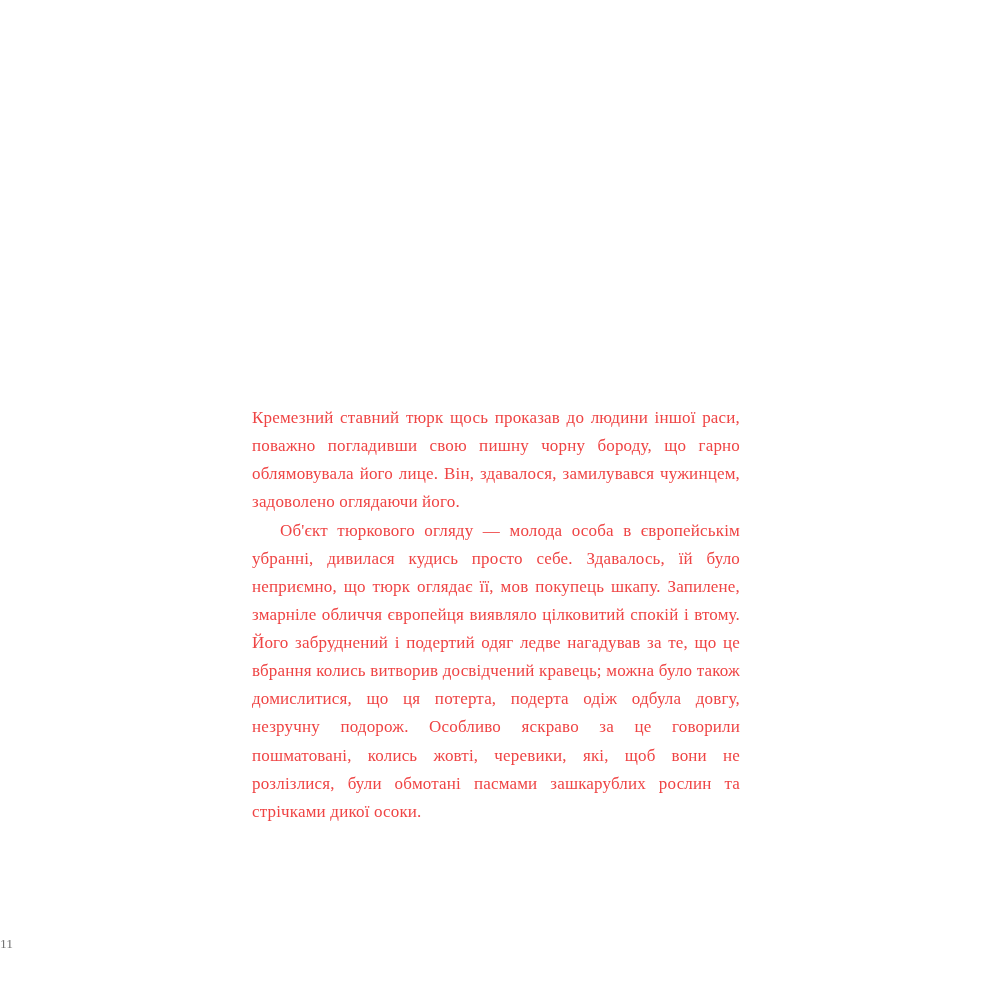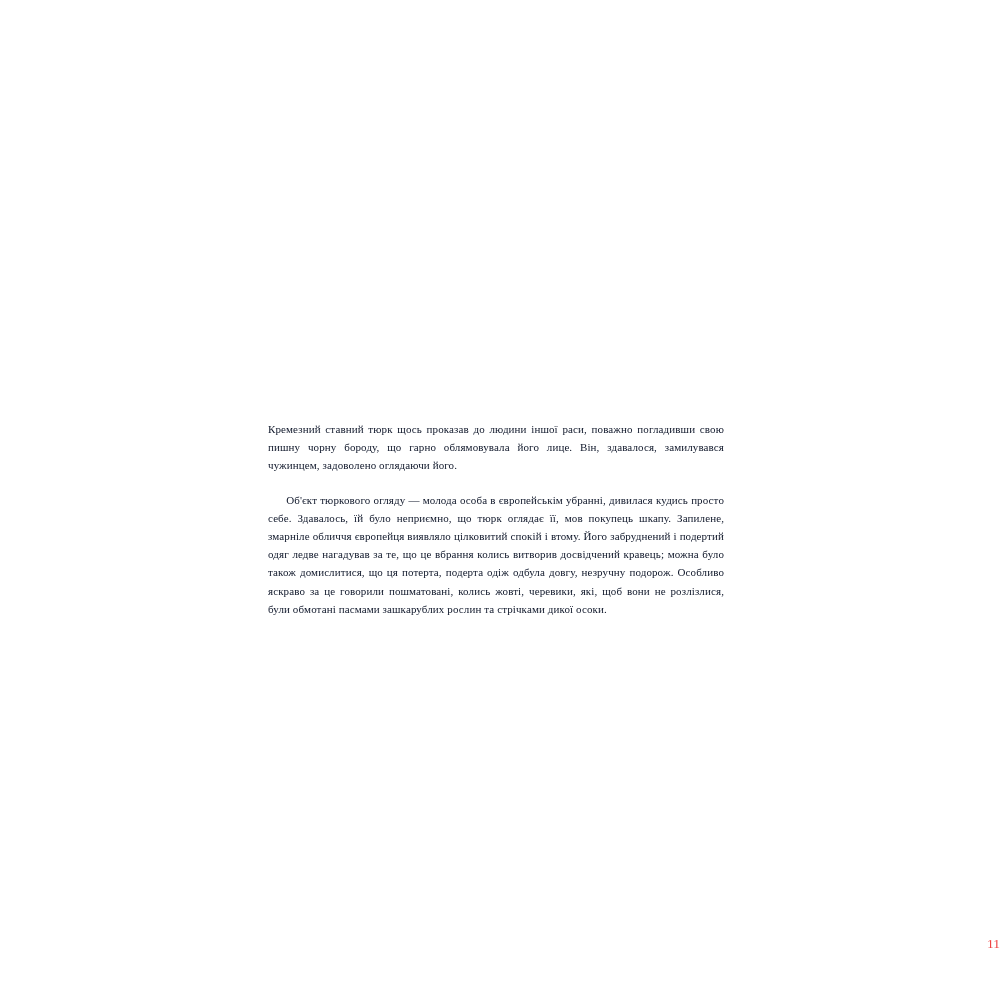--- a/index.html
+++ b/index.html
@@ -21,39 +21,39 @@
     background: #ffffff;
     box-sizing: border-box;
   }
   .text-block {
     position: absolute;
     left: 252px;
     top: 404px;
     width: 488px;
   }
   .para {
-    margin: 16px;
-    font-size: 11px;
+    margin: 0;
+    font-size: 17px;
     line-height: 1.655;
     text-align: justify;
     text-justify: inter-word;
-    color: #0f172a;
+    color: #ef4444;
     letter-spacing: 0.01em;
   }
   .para.indent {
     text-indent: 1.65em;
   }
   .page-number {
     position: absolute;
     left: 0;
     right: 0;
     top: 936px;
-    text-align: right;
+    text-align: left;
     font-size: 13.5px;
-    color: #ef4444;
+    color: #737373;
     font-family: "Liberation Serif", "DejaVu Serif", serif;
   }
 </style>
 </head>
 <body>
 
 <div class="page">
 
   <div class="text-block">
     <p class="para">Кремезний ставний тюрк щось проказав до людини іншої раси, поважно погладивши свою пишну чорну бороду, що гарно облямовувала його лице. Він, здавалося, замилувався чужинцем, задоволено оглядаючи його.</p>

